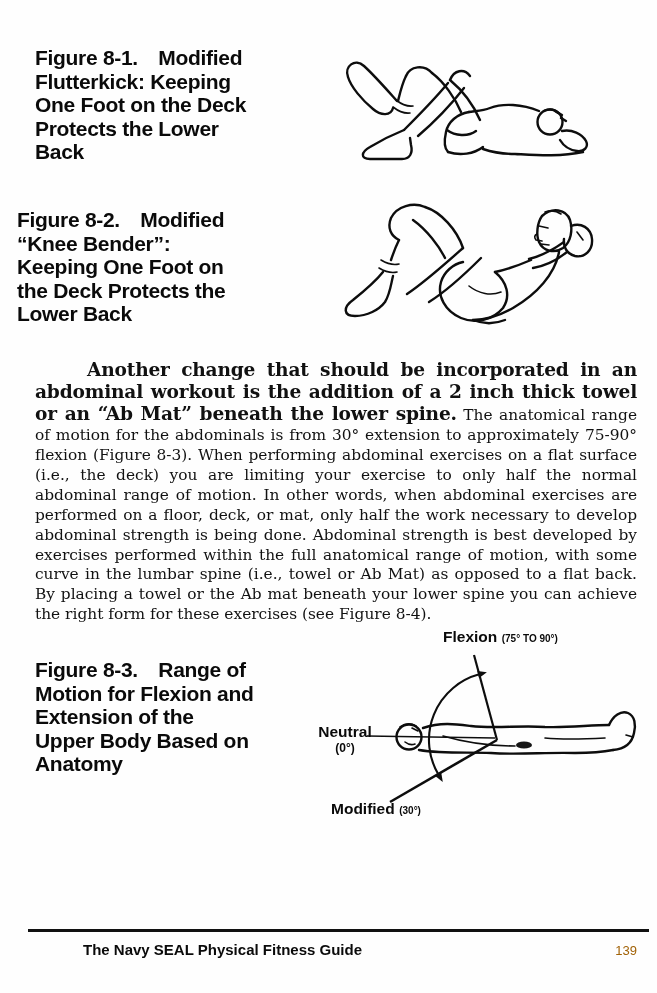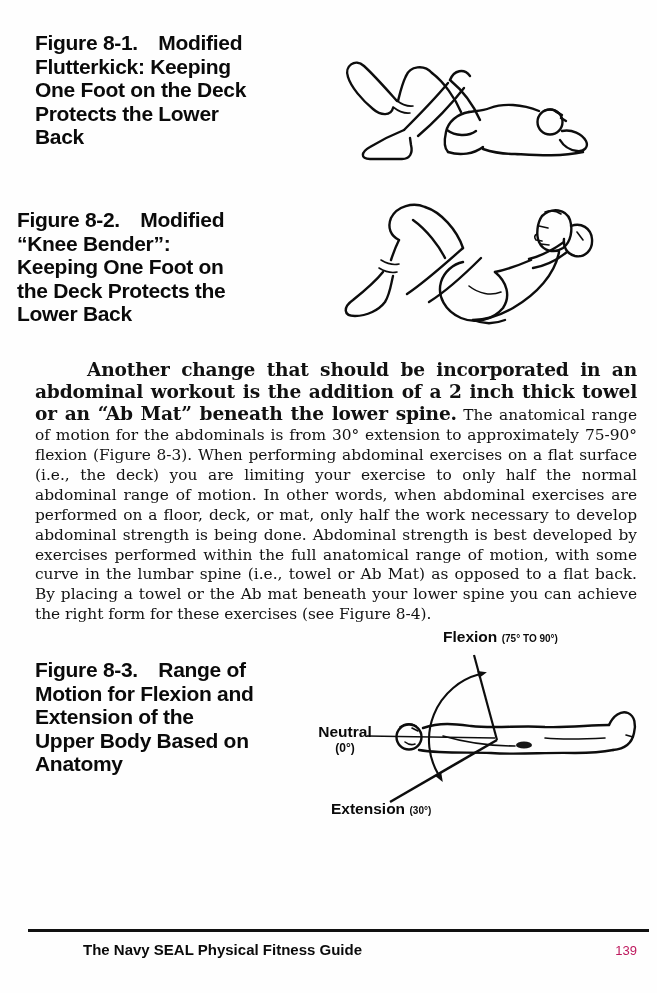--- a/index.html
+++ b/index.html
@@ -16,21 +16,21 @@
   .figcaption {
     position: absolute;
     font-family: "Liberation Sans", sans-serif;
     font-weight: bold;
     font-size: 21px;
     line-height: 23.5px;
     letter-spacing: -0.3px;
     white-space: pre-line;
     color: #0a0a0a;
   }
-  .cap1 { left: 35px; top: 31px;  width: 290px; }
+  .cap1 { left: 35px; top: 46px;  width: 290px; }
   .cap2 { left: 17px; top: 208px; width: 290px; }
   .cap3 { left: 35px; top: 658px; width: 290px; }
 
   .art { position: absolute; }
   .art svg { display: block; }
   .stroke { fill: none; stroke: #0d0d0d; stroke-width: 2.4; stroke-linecap: round; stroke-linejoin: round; }
   .thin   { stroke-width: 1.6; }
 
   .bodytext {
     position: absolute;
@@ -62,21 +62,21 @@
     position: absolute;
     left: 28px; top: 929px; width: 621px; height: 3px;
     background: #111;
   }
   .footer-row {
     position: absolute;
     left: 35px; right: 20px; top: 941px;
     display: flex; justify-content: space-between; align-items: baseline;
   }
   .footer-title { font-family: "Liberation Sans", sans-serif; font-weight: bold; font-size: 15px; color: #0a0a0a; margin-left: 48px; }
-  .footer-page  { font-family: "Liberation Sans", sans-serif; font-size: 13px; color: #be185d; }
+  .footer-page  { font-family: "Liberation Sans", sans-serif; font-size: 13px; color: #a16207; }
 </style>
 </head>
 <body>
 
 <div class="page">
 
   <div class="figcaption cap1">Figure 8-1.  Modified
 Flutterkick: Keeping
 One Foot on the Deck
 Protects the Lower
@@ -195,21 +195,21 @@
       <line x1="202" y1="128" x2="95" y2="190" stroke="#0d0d0d" stroke-width="2.6"></line>
 
       <path d="M143.7 163 A 68 68 0 0 1 184.2 62.3" fill="none" stroke="#0d0d0d" stroke-width="2.1"></path>
       <polygon points="191.9,60.2 184.1,65.9 182.3,59.1" fill="#0d0d0d"></polygon>
       <polygon points="147.8,169.9 146.2,160.4 140.2,164.0" fill="#0d0d0d"></polygon>
     </svg>
     <div class="dlabel lbl-flexion"><span class="name">Flexion</span>
       <span class="range">(75° TO 90°)</span></div>
     <div class="dlabel lbl-neutral"><span class="name">Neutral</span><br>
       <span class="range">(0°)</span></div>
-    <div class="dlabel lbl-extension"><span class="name">Extension</span>
+    <div class="dlabel lbl-extension"><span class="name">Modified</span>
       <span class="range">(30°)</span></div>
   </div>
 
   <div class="footer-rule"></div>
   <div class="footer-row">
     <span class="footer-title">The Navy SEAL Physical Fitness Guide</span>
     <span class="footer-page">139</span>
   </div>
 
 </div>

